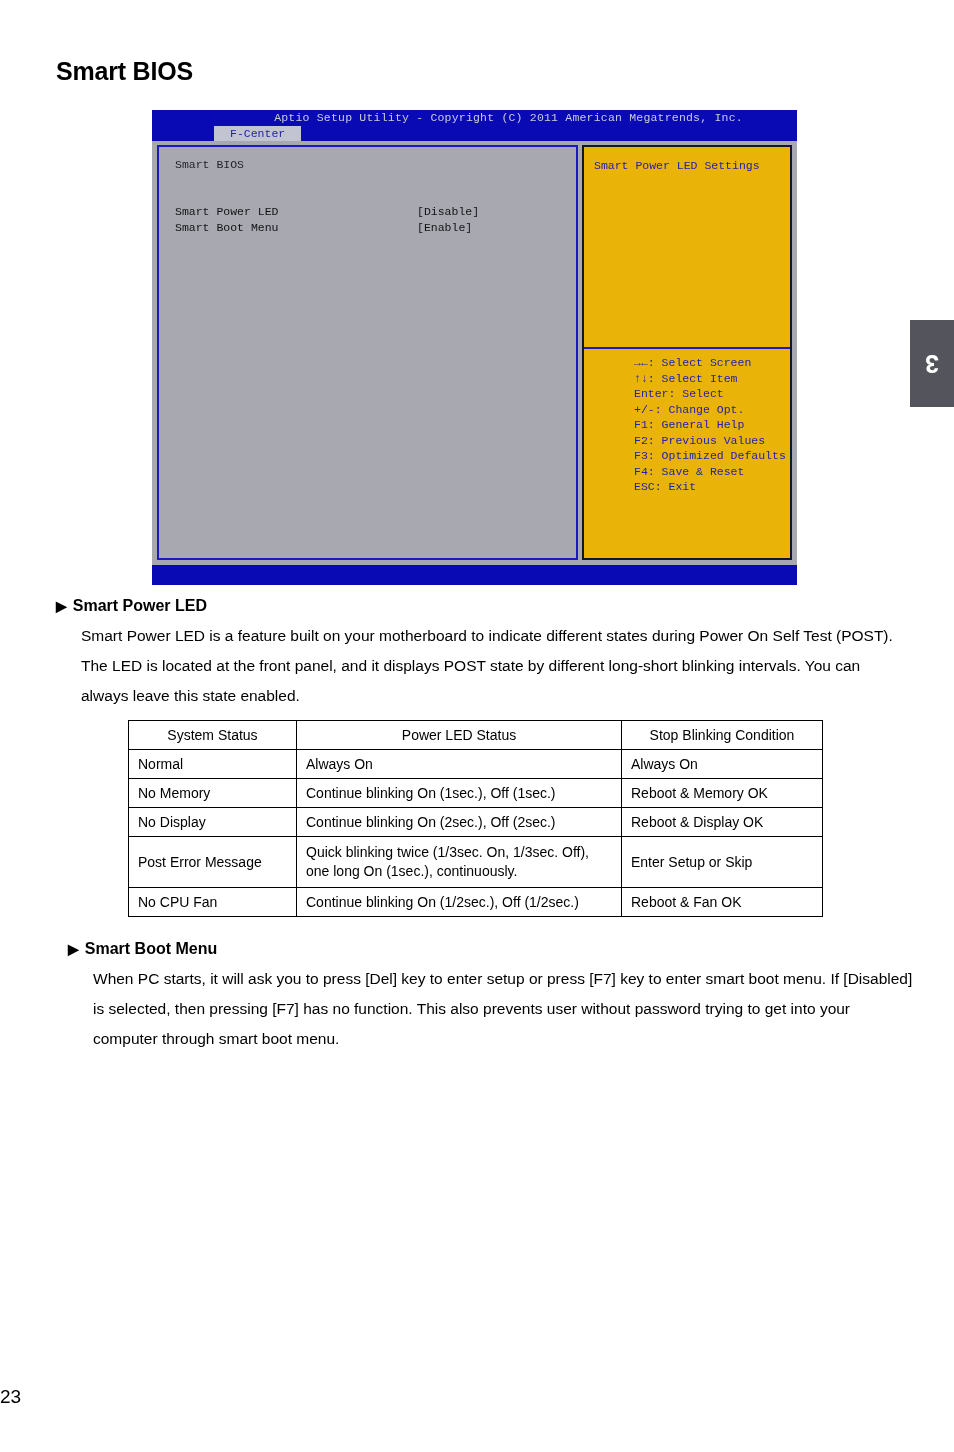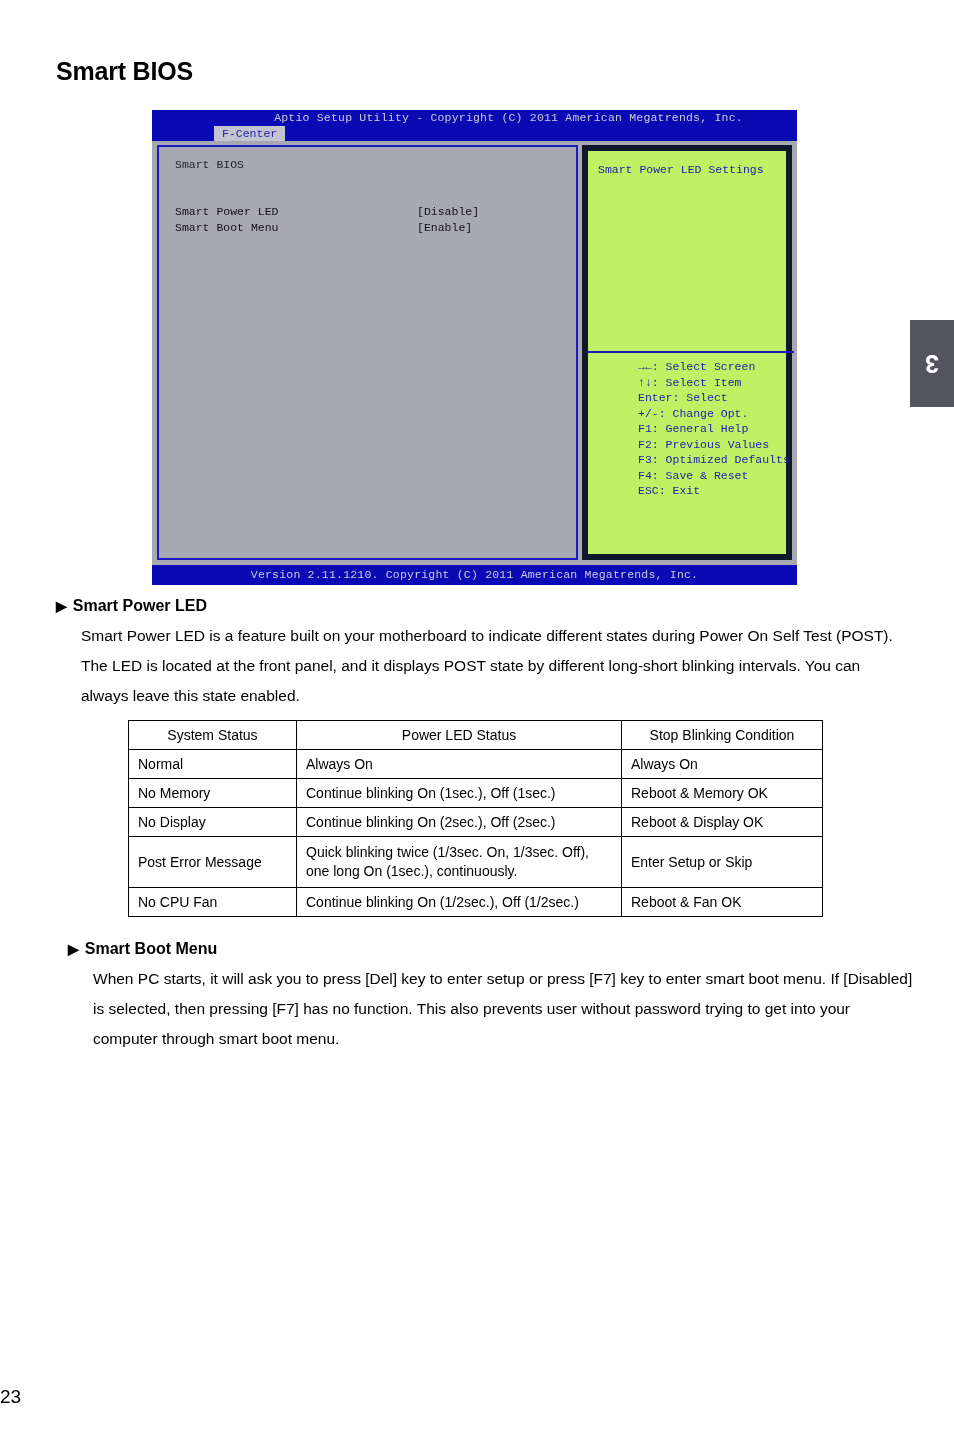--- a/index.html
+++ b/index.html
@@ -76,21 +76,21 @@
     position: absolute;
     left: 0; top: 16px;
     width: 645px;
     height: 15px;
   }
   .bios-tab {
     position: absolute;
     left: 62px;
     top: 0;
     height: 15px;
-    padding: 0 8px;
+    padding: 0 16px;
     background: #c2c4d2;
     color: #2323a8;
     line-height: 15px;
   }
   .bios-body {
     position: absolute;
     left: 0;
     top: 31px;
     width: 645px;
     height: 424px;
@@ -111,22 +111,22 @@
     box-sizing: border-box;
     border: 2px solid #1a1ac0;
     background: #a8a8b0;
   }
   .panel-right {
     position: absolute;
     left: 425px; top: 0;
     width: 210px;
     height: 415px;
     box-sizing: border-box;
-    border: 6px solid #0f172a;
-    background: #bef264;
+    border: 2px solid #0f172a;
+    background: #eab308;
   }
   .bios-section-head {
     position: absolute;
     left: 16px;
     top: 10px;
     color: #25252c;
   }
   .bios-setting {
     position: absolute;
     left: 16px;
@@ -275,21 +275,20 @@
           <div>F2: Previous Values</div>
           <div>F3: Optimized Defaults</div>
           <div>F4: Save &amp; Reset</div>
           <div>ESC: Exit</div>
         </div>
       </div>
 
     </div>
   </div>
 
-  <div class="bios-footer">Version 2.11.1210. Copyright (C) 2011 American Megatrends, Inc.</div>
 </div>
 
 <div class="section" id="sec-power">
   <div class="sec-head">
     <span class="tri">▶</span><span>Smart Power LED</span>
   </div>
   <div class="sec-body">Smart Power LED is a feature built on your motherboard to indicate different states during Power On Self Test (POST). The LED is located at the front panel, and it displays POST state by different long-short blinking intervals. You can always leave this state enabled.</div>
 </div>
 
 <table class="led-table">

